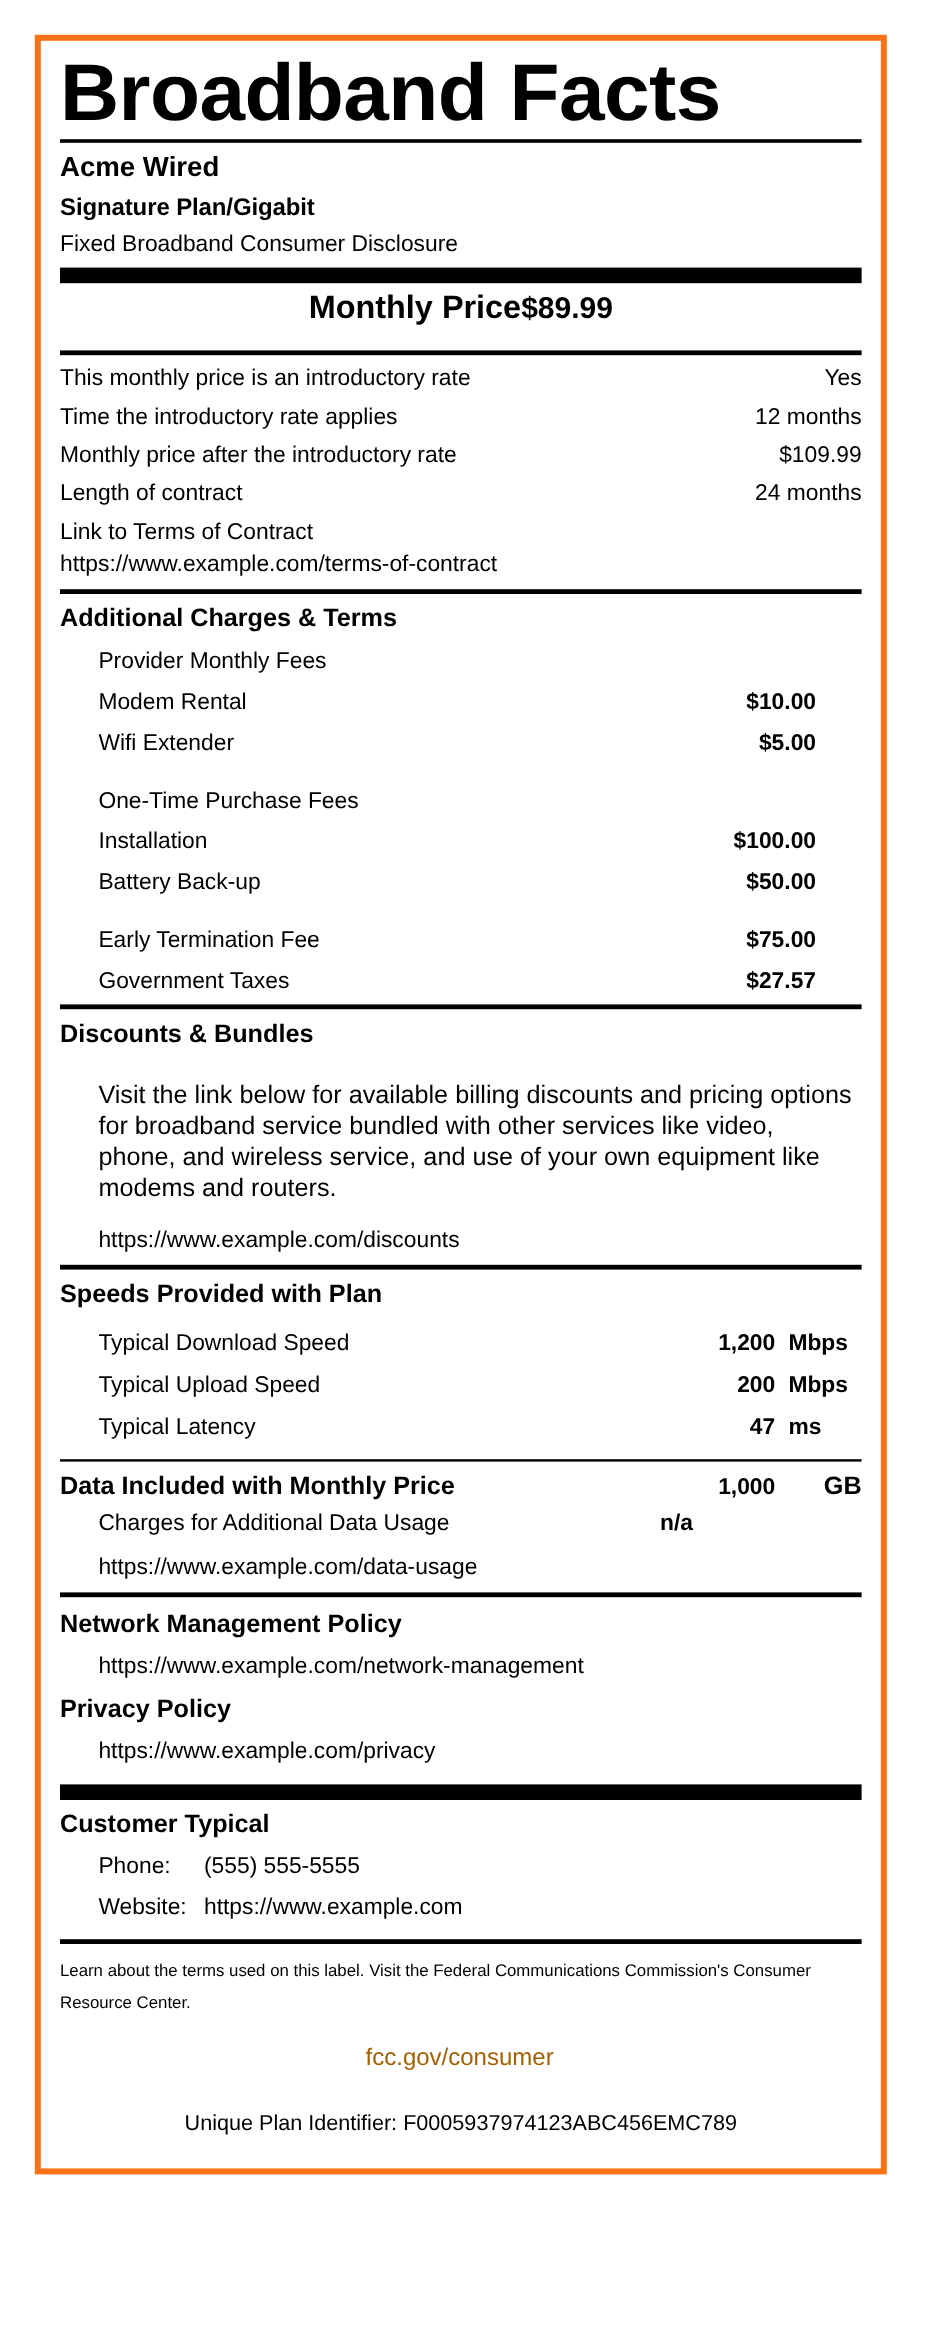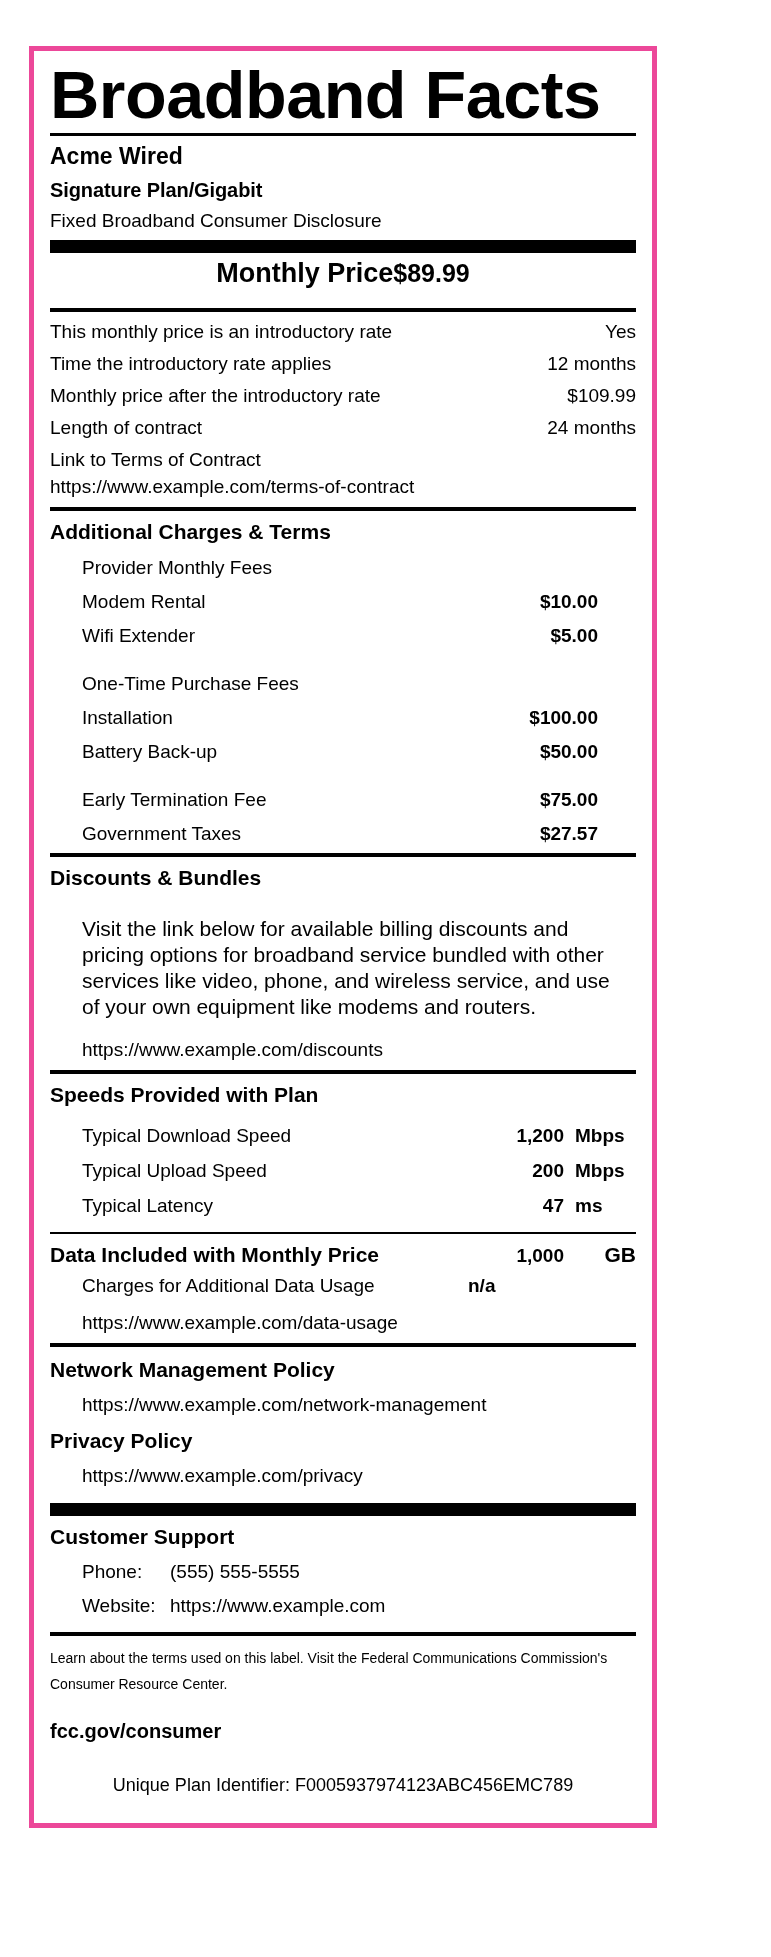--- a/index.html
+++ b/index.html
@@ -11,24 +11,24 @@
     width: 771px;
     height: 1957px;
     font-family: "Liberation Sans", sans-serif;
     -webkit-font-smoothing: antialiased;
   }
 
   
   .label {
     position: absolute;
     left: 29px;
-    top: 46px;
-    width: 628px;           
+    top: 29px;
+    width: 710px;           
     box-sizing: border-box;
-    border: 5px solid #ec4899;
+    border: 5px solid #f97316;
     background: #fff;
     padding: 0 0 0 0;
   }
   .inner {
     padding: 6px 16px 26px 16px;
   }
 
   
   .rule-thin   { height: 2px;  background: #000; margin: 6px 0 0 0; }
   .rule-med    { height: 4px;  background: #000; margin: 7px 0 0 0; }
@@ -242,25 +242,25 @@
   .support-row .k { flex: 0 0 auto; width: 88px; }
   .support-row .v { flex: 1 1 auto; }
 
   
   .footer-note {
     font-size: 14px;
     line-height: 26px;
     margin-top: 9px;
   }
   .fcc-link {
-    text-align: left;
-    font-weight: bold;
+    text-align: center;
+    font-weight: normal;
     font-size: 20px;
     line-height: 26px;
-    color: #000000;
+    color: #a16207;
     margin-top: 21px;
     padding-right: 2px;
   }
   .plan-id {
     font-size: 18px;
     line-height: 24px;
     margin-top: 29px;
     text-align: center;
   }
 </style>
@@ -390,21 +390,21 @@
     <div class="rule-med"></div>
 
     <div class="policy-head">Network Management Policy</div>
     <div class="policy-url">https://www.example.com/network-management</div>
 
     <div class="policy-head">Privacy Policy</div>
     <div class="policy-url">https://www.example.com/privacy</div>
 
     <div class="rule-thick" style="margin-top:14px;"></div>
 
-    <div class="section-head">Customer Support</div>
+    <div class="section-head">Customer Typical</div>
 
     <div class="support-row">
       <div class="k">Phone:</div>
       <div class="v">(555)  555-5555</div>
     </div>
     <div class="support-row">
       <div class="k">Website:</div>
       <div class="v">https://www.example.com</div>
     </div>
 

